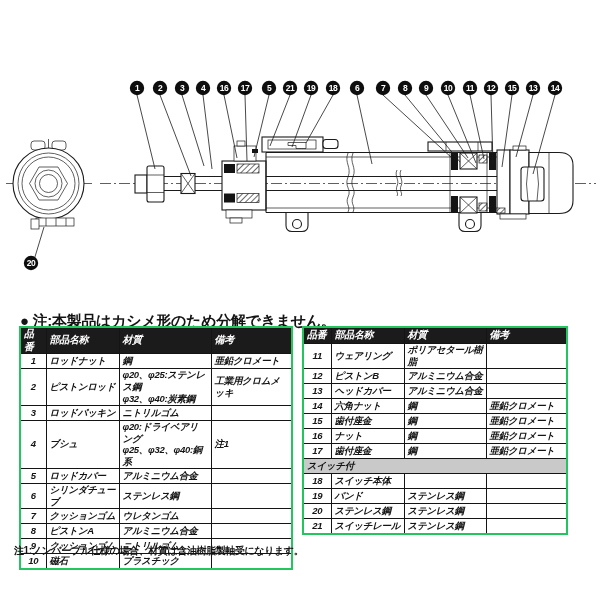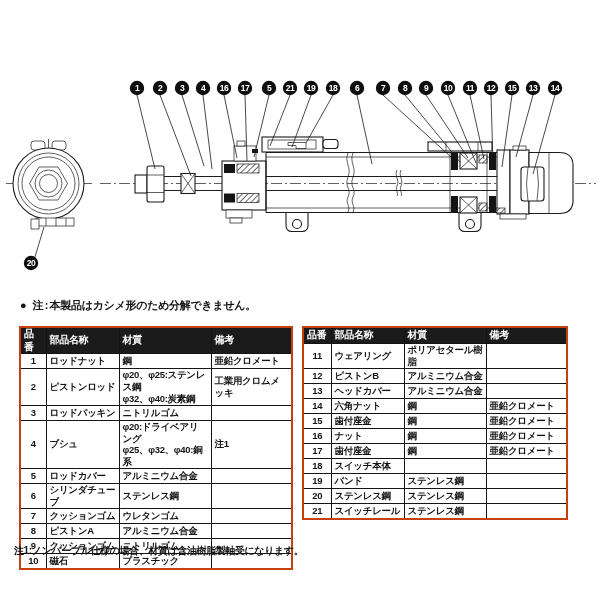--- a/index.html
+++ b/index.html
@@ -14,24 +14,24 @@
   .wht{fill:#ffffff;stroke:#1b1b1b;stroke-width:1.1;}
   .whtt{fill:#ffffff;stroke:#1b1b1b;stroke-width:0.7;}
   .blk{fill:#141414;stroke:none;}
   .hatch{fill:url(#hatchp);stroke:#1b1b1b;stroke-width:0.7;}
   .cl{stroke:#1b1b1b;stroke-width:0.7;fill:none;stroke-dasharray:11 3 2 3;}
   .leader{stroke:#1b1b1b;stroke-width:0.8;fill:none;}
   .bubble{fill:#0e0e0e;stroke:none;}
   .bubble-num{fill:#ffffff;font-size:8.5px;font-weight:bold;text-anchor:middle;
     font-family:"Liberation Sans","DejaVu Sans",sans-serif;letter-spacing:-0.5px;}
   
-  .note{position:absolute;left:20px;top:298px;font-size:11px;font-weight:bold;letter-spacing:-0.3px;white-space:nowrap;font-family:Liberation Mono, monospace;}
+  .note{position:absolute;left:20px;top:312px;font-size:15px;font-weight:bold;letter-spacing:-0.3px;white-space:nowrap;}
   .footnote{position:absolute;left:14px;top:544px;font-size:10px;font-weight:bold;letter-spacing:-0.4px;white-space:nowrap;}
   
-  table{border-collapse:collapse;position:absolute;table-layout:fixed;border:2px solid #c2410c;}
+  table{border-collapse:collapse;position:absolute;table-layout:fixed;border:2px solid #22c55e;font-style:italic;}
   #left-table{left:19px;top:326px;width:274px;}
   #right-table{left:302px;top:326px;width:266px;}
   th,td{
     border:1px solid #141414;font-size:9.5px;font-weight:bold;line-height:1.25;
     padding:0 3px;vertical-align:middle;letter-spacing:-0.3px;overflow:hidden;
     white-space:pre-line;
   }
   th{background:#1b1b1b;color:#fff;text-align:left;height:15px;font-size:10px;}
   td{height:14px;}
   td.no{text-align:center;padding:0 1px;}
@@ -410,20 +410,23 @@
         <td class="material">鋼</td>
         <td class="remarks">亜鉛クロメート</td>
       </tr>
       <tr>
         <td class="no">17</td>
         <td class="name">歯付座金</td>
         <td class="material">鋼</td>
         <td class="remarks">亜鉛クロメート</td>
       </tr>
       <tr>
+        <td colspan="4" class="section">スイッチ付</td>
+      </tr>
+      <tr>
         <td class="no">18</td>
         <td class="name">スイッチ本体</td>
         <td class="material"></td>
         <td class="remarks"></td>
       </tr>
       <tr>
         <td class="no">19</td>
         <td class="name">バンド</td>
         <td class="material">ステンレス鋼</td>
         <td class="remarks"></td>

